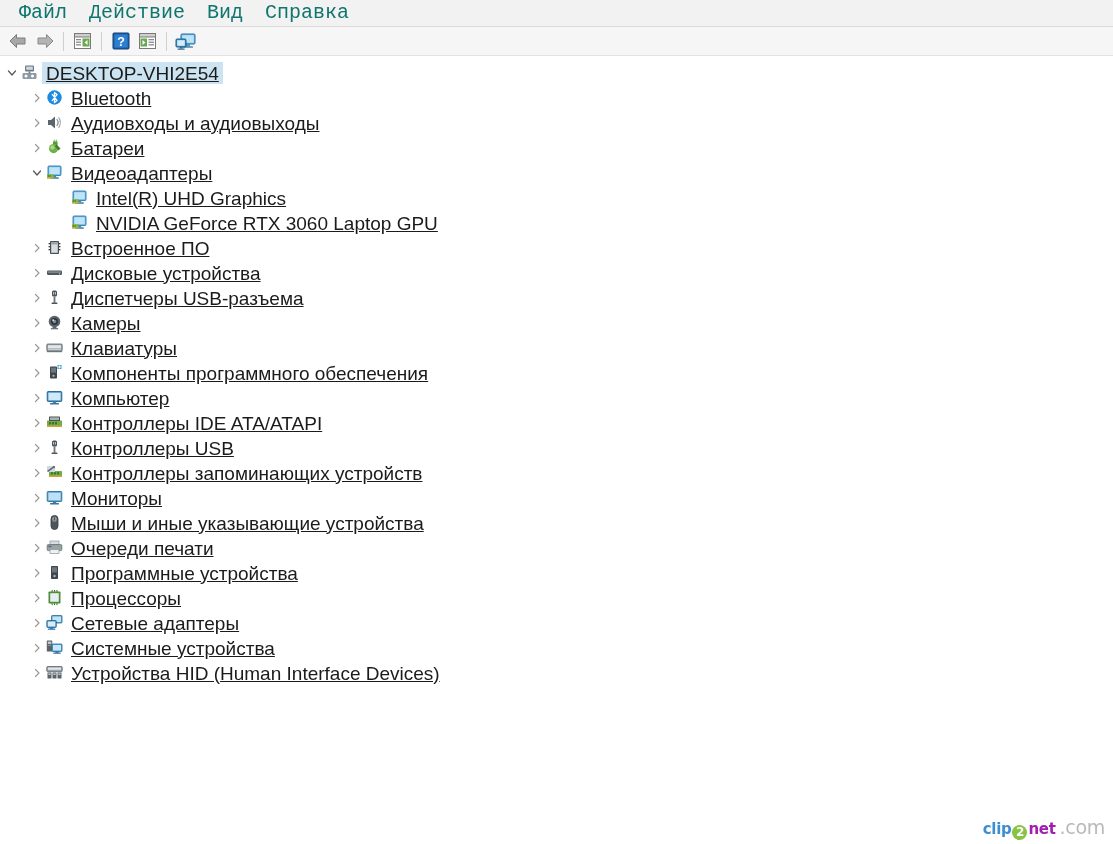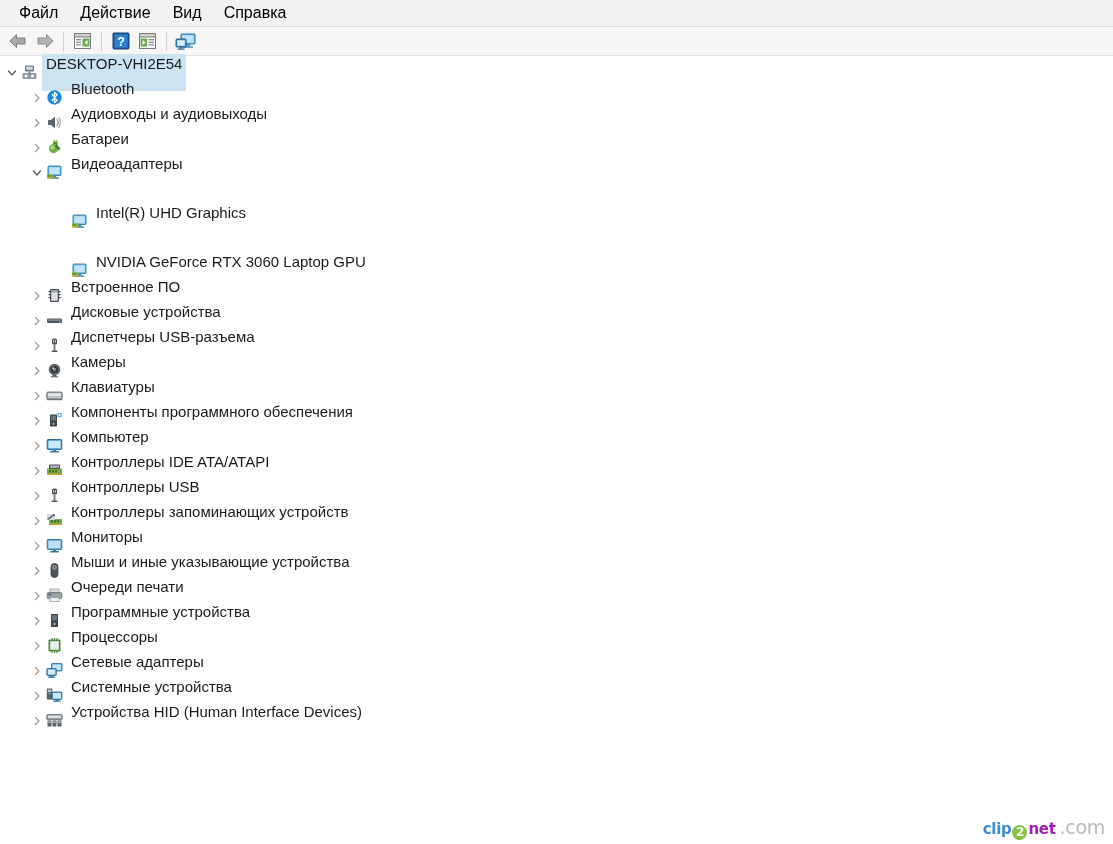--- a/index.html
+++ b/index.html
@@ -19,26 +19,27 @@
   .menubar {
     height: 27px;
     background: #f2f2f2;
     border-bottom: 1px solid #dcdcdc;
     display: flex;
     align-items: center;
     padding-left: 8px;
     box-sizing: border-box;
   }
   .menu-item {
-    font-size: 16px;
-    color: #000000;
+    font-size: 20px;
+    color: #0f766e;
     padding: 3px 11px 4px 11px;
     line-height: 1;
     white-space: nowrap;
     cursor: default;
+    font-family: Liberation Mono, monospace;
   }
 
   
   .toolbar {
     height: 29px;
     background: #f6f6f6;
     border-bottom: 1px solid #e2e2e2;
     display: flex;
     align-items: center;
     padding-left: 4px;
@@ -66,43 +67,44 @@
   }
   .row {
     height: 25px;
     display: flex;
     align-items: center;
     position: relative;
     cursor: default;
     white-space: nowrap;
   }
   .row .label {
-    font-size: 15px;
+    font-size: 19px;
     line-height: 1;
     color: #1b1b1b;
-    padding: 2px 4px 20px 4px;
+    padding: 2px 4px 1px 4px;
+    text-decoration: underline;
   }
   .row.selected .label {
     background: #cce4f2;
   }
   .chev {
     width: 16px; height: 16px;
     display: flex; align-items: center; justify-content: center;
     flex: 0 0 16px;
   }
   .icon-box {
     width: 18px; height: 18px;
     display: flex; align-items: center; justify-content: center;
     flex: 0 0 18px;
     margin-right: 4px;
   }
   
   .lvl0 { padding-left: 4px; }
   .lvl1 { padding-left: 29px; }
-  .lvl2 { padding-left: 70px; margin-top: 24px; }
+  .lvl2 { padding-left: 70px; }
 
   
   .watermark {
     position: absolute;
     right: 8px;
     bottom: 6px;
     display: flex;
     align-items: baseline;
     font-family: "DejaVu Sans", sans-serif;
     font-size: 15px;

